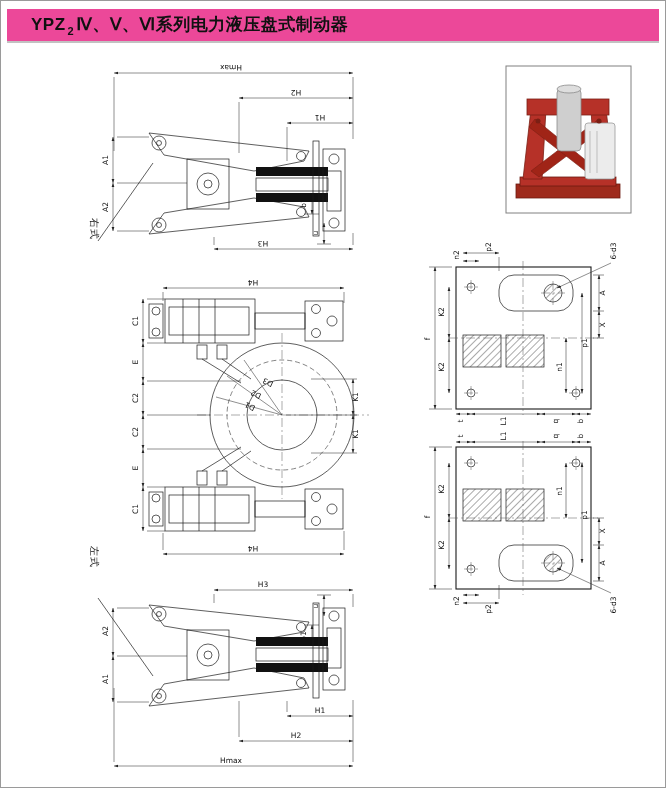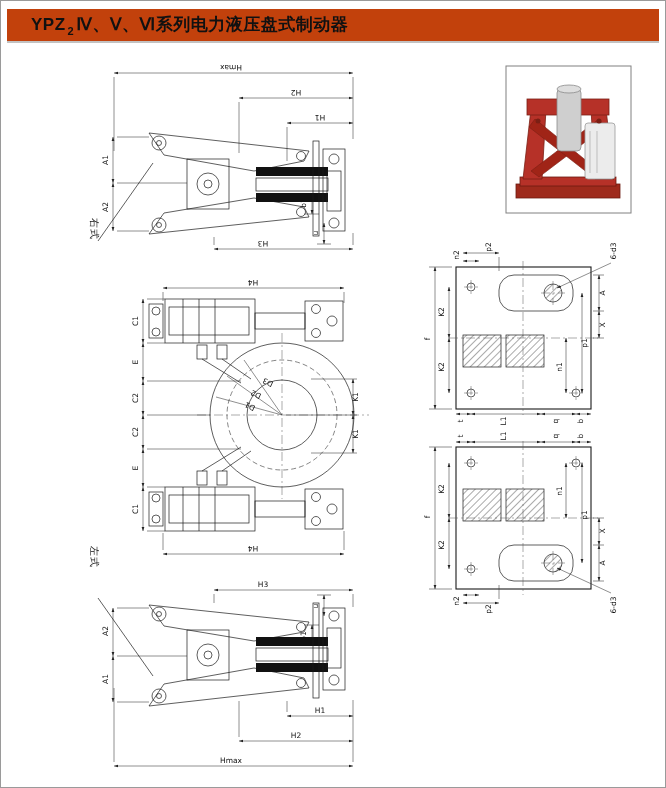--- a/index.html
+++ b/index.html
@@ -1,17 +1,17 @@
 <!DOCTYPE html>
 <html><head>
 <meta charset="utf-8">
 <style>
   html,body{margin:0;padding:0;background:#fff;}
   .page{position:relative;width:666px;height:788px;background:#fff;border:1px solid #9a9a9a;box-sizing:border-box;overflow:hidden;font-family:"Liberation Sans",sans-serif;}
-  .header{position:absolute;left:6px;top:8px;right:6px;height:34px;background:#c2410c;border-bottom:2px solid #c2c2c2;display:flex;align-items:center;padding-left:24px;box-sizing:border-box;z-index:2;}
+  .header{position:absolute;left:6px;top:8px;right:6px;height:34px;background:#ec4899;border-bottom:2px solid #c2c2c2;display:flex;align-items:center;padding-left:24px;box-sizing:border-box;z-index:2;}
   .title{font-weight:bold;font-size:17px;color:#111;letter-spacing:.5px;}
   .title sub{font-size:11px;margin:0 2px;}
   svg.drawing{position:absolute;left:0;top:0;width:666px;height:788px;z-index:1;}
   .ol{fill:none;stroke:#1a1a1a;stroke-width:1.1;}
   .ml{fill:none;stroke:#1a1a1a;stroke-width:.7;}
   .dl{fill:none;stroke:#333;stroke-width:.55;}
   .cl{fill:none;stroke:#555;stroke-width:.5;stroke-dasharray:9 3 2 3;}
   .dash{fill:none;stroke:#333;stroke-width:.6;stroke-dasharray:5 3;}
   .solid{fill:#111;stroke:none;}
   text.lbl{font-family:"DejaVu Sans",sans-serif;font-size:7.5px;fill:#111;}

